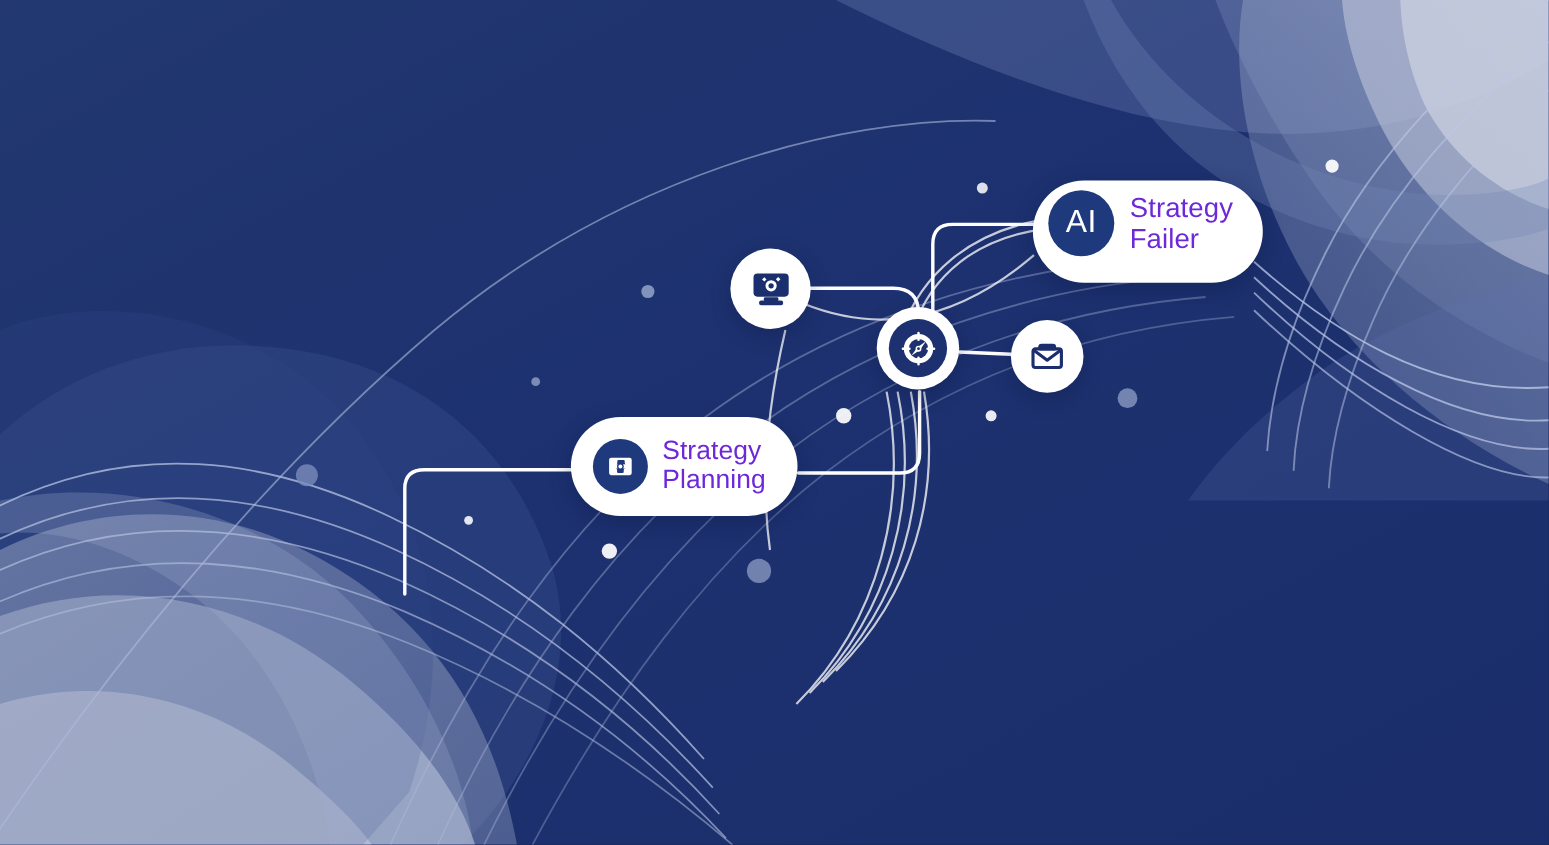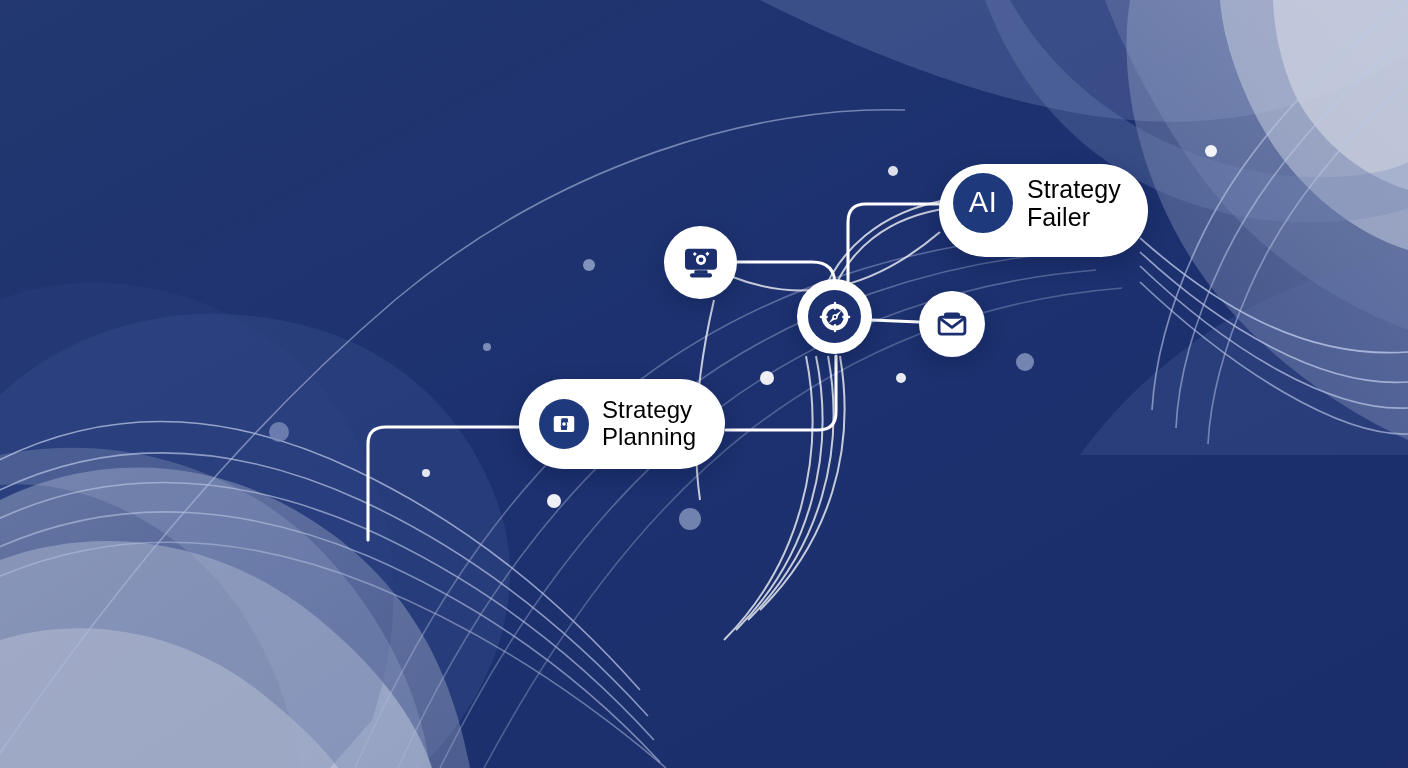--- a/index.html
+++ b/index.html
@@ -41,21 +41,21 @@
     flex: 0 0 auto;
     border-radius: 50%;
     background: #1e3a7d;
     display: flex;
     align-items: center;
     justify-content: center;
     color: #ffffff;
   }
   .pill-badge svg { display: block; }
   .pill-label {
-    color: #000000;
+    color: #6d28d9;
     line-height: 1.12;
     white-space: pre-line;
     letter-spacing: 0.1px;
   }
   .badge-text {
     font-size: 29px;
     font-weight: 400;
     letter-spacing: 0.5px;
     color: #ffffff;
   }

